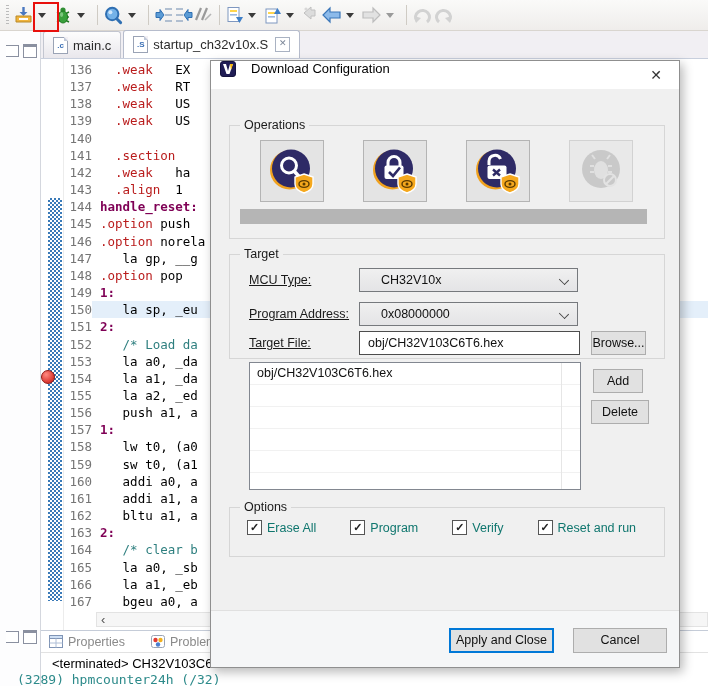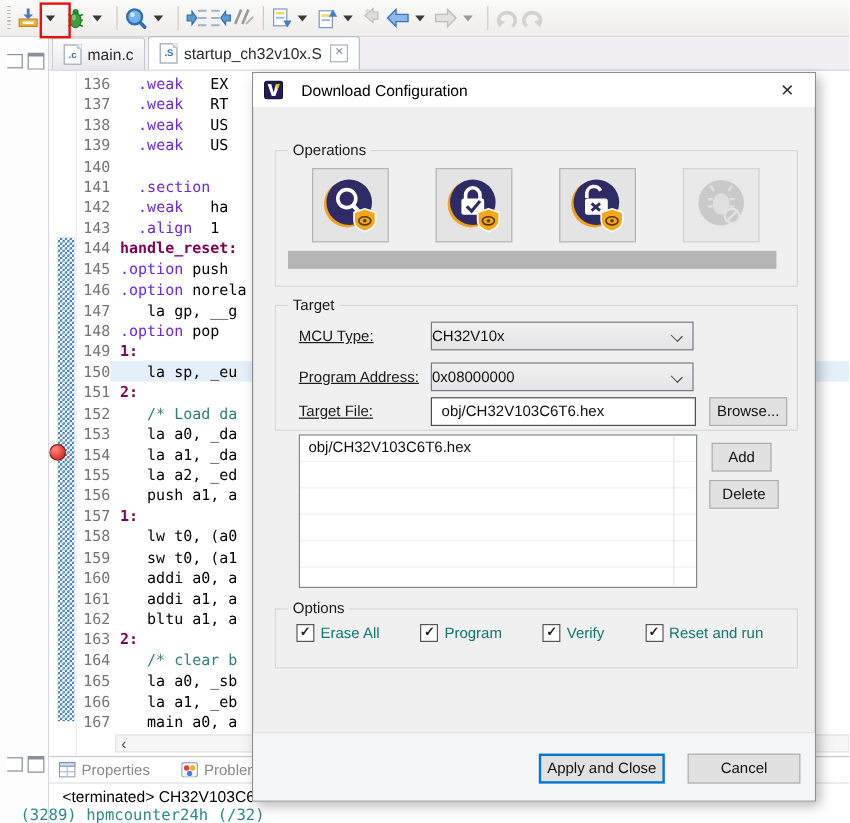--- a/index.html
+++ b/index.html
@@ -42,50 +42,50 @@
                           linear-gradient(45deg,#3a7ab8 25%,transparent 25%,transparent 75%,#3a7ab8 75%);
          background-size:4px 4px;background-position:0 0,2px 2px;background-color:#fff;}
   .bkpt{position:absolute;left:0px;top:311px;width:12px;height:12px;border-radius:50%;
         background:radial-gradient(circle at 35% 30%,#ff8a80,#e0413a 60%,#b8201c);border:1px solid #8e1512;}
   #code-lines{position:absolute;left:0;top:2px;width:667px;
               font-family:"DejaVu Sans Mono",monospace;font-size:12.5px;}
   .code-row{display:flex;height:17.16px;line-height:17.16px;white-space:pre;}
   .ln{width:51px;text-align:right;color:#757575;flex:0 0 auto;}
   .txt{padding-left:8px;flex:1;color:#000;}
   .txt.cur{background:#e4effa;}
-  .tok-kw{color:#6d28d9;}
+  .tok-kw{color:#b91c1c;}
   .tok-lb{color:#7f0055;font-weight:bold;}
   .tok-cm{color:#2e7f7f;}
   .hscroll{position:absolute;left:55px;top:553px;width:612px;height:15px;background:#f6f6f6;
            border:1px solid #e3e3e3;color:#555;font-size:13px;line-height:13px;padding-left:4px;box-sizing:border-box;}
   
   .bottompanel{position:absolute;left:41px;top:630px;width:667px;height:56px;background:#fff;
                border-top:1px solid #c5ccd8;box-sizing:border-box;}
   .btabs{display:flex;align-items:center;height:21px;border-bottom:1px solid #e2e2e2;padding-left:8px;}
   .btab{display:flex;align-items:center;margin-right:26px;color:#8a8a8a;font-size:12.5px;}
   .btab svg{margin-right:5px;}
   .consoletitle{font-size:13px;color:#000;padding:3px 0 0 11px;white-space:nowrap;}
   .consoleline{position:absolute;left:-24px;top:41px;font-family:"DejaVu Sans Mono",monospace;
                font-size:13px;color:#2c8a8a;white-space:nowrap;}
   
   .dialog{position:absolute;left:210px;top:60px;width:470px;height:608px;background:#f0f0f0;
           border:1px solid #8f8f8f;box-shadow:3px 4px 10px rgba(0,0,0,.28);box-sizing:border-box;z-index:50;}
-  .dtitle{position:absolute;left:0;top:0;width:100%;height:28px;background:#fff;display:flex;align-items:center;}
+  .dtitle{position:absolute;left:0;top:0;width:100%;height:28px;background:#fff;display:flex;align-items:flex-start;}
   .dtitle .txt{font-size:13px;color:#000;margin-left:7px;}
   .dclose{position:absolute;right:10px;top:4px;width:26px;height:20px;text-align:center;
           font-size:14px;color:#333;line-height:20px;}
   .group{position:absolute;border:1px solid #d6d6d6;box-sizing:border-box;}
   .glabel{position:absolute;top:-8px;left:10px;background:#f0f0f0;padding:0 4px;font-size:12.5px;color:#1a1a1a;}
   .opbtn{position:absolute;width:64px;height:62px;background:#e4e4e4;border:1px solid #b4b4b4;
          box-sizing:border-box;display:flex;align-items:center;justify-content:center;}
   .opbtn.disabled{background:#e9e9e9;border-color:#d2d2d2;}
   .progress{position:absolute;background:#b5b5b5;height:15px;}
   .frow-label{position:absolute;font-size:12.5px;color:#1a1a1a;text-decoration:underline;}
   .combo{position:absolute;height:24px;background:linear-gradient(#f0f0f0,#e4e4e6);border:1px solid #76797d;
-         box-sizing:border-box;font-size:12.5px;line-height:22px;padding-left:0;color:#111;}
+         box-sizing:border-box;font-size:12.5px;line-height:22px;padding-left:21px;color:#111;}
   .combo .chev{position:absolute;right:9px;top:7px;width:7px;height:7px;border-right:1.4px solid #444;
          border-bottom:1.4px solid #444;transform:rotate(45deg) scale(1,.8);}
   .tinput{position:absolute;height:24px;background:#fff;border:1px solid #4d4d4d;box-sizing:border-box;
           font-size:12.5px;line-height:22px;padding-left:8px;color:#111;}
   .btn{position:absolute;background:#e1e1e1;border:1px solid #adadad;box-sizing:border-box;
        font-size:12.5px;color:#111;text-align:center;}
   .btn.primary{border:2px solid #0078d7;}
   .listbox{position:absolute;background:#fff;border:1px solid #828790;box-sizing:border-box;overflow:hidden;}
   .lrow{height:21px;line-height:21px;font-size:12.5px;padding-left:7px;border-bottom:1px solid #f1f1f1;color:#111;}
   .lvline{position:absolute;top:0;right:18px;width:1px;height:100%;background:#e6e6e6;}
@@ -267,21 +267,21 @@
         <div class="code-row"><span class="ln">157</span><span class="txt"><span class="tok-lb">1:</span></span></div>
         <div class="code-row"><span class="ln">158</span><span class="txt"><span class="tok-pl">   lw t0, (a0</span></span></div>
         <div class="code-row"><span class="ln">159</span><span class="txt"><span class="tok-pl">   sw t0, (a1</span></span></div>
         <div class="code-row"><span class="ln">160</span><span class="txt"><span class="tok-pl">   addi a0, a</span></span></div>
         <div class="code-row"><span class="ln">161</span><span class="txt"><span class="tok-pl">   addi a1, a</span></span></div>
         <div class="code-row"><span class="ln">162</span><span class="txt"><span class="tok-pl">   bltu a1, a</span></span></div>
         <div class="code-row"><span class="ln">163</span><span class="txt"><span class="tok-lb">2:</span></span></div>
         <div class="code-row"><span class="ln">164</span><span class="txt"><span class="tok-cm">   /* clear b</span></span></div>
         <div class="code-row"><span class="ln">165</span><span class="txt"><span class="tok-pl">   la a0, _sb</span></span></div>
         <div class="code-row"><span class="ln">166</span><span class="txt"><span class="tok-pl">   la a1, _eb</span></span></div>
-        <div class="code-row"><span class="ln">167</span><span class="txt"><span class="tok-pl">   main a0, a</span></span></div>
+        <div class="code-row"><span class="ln">167</span><span class="txt"><span class="tok-pl">   bgeu a0, a</span></span></div>
       </div>
     <div class="bkpt"></div>
     <div class="hscroll">
       <span>‹</span>
     </div>
   </div>
 
   <div class="bottompanel">
     <div class="btabs">
       <div class="btab">
@@ -382,21 +382,21 @@
       <span>CH32V10x</span>
       <span class="chev"></span>
     </div>
     <span class="frow-label" style="left:38px;top:246px;">Program Address:</span>
     <div class="combo" style="left:148px;top:241px;width:219px;">
       <span>0x08000000</span>
       <span class="chev"></span>
     </div>
     <span class="frow-label" style="left:38px;top:275px;">Target File:</span>
     <div class="tinput" style="left:148px;top:270px;width:221px;">obj/CH32V103C6T6.hex</div>
-    <div class="btn" style="left:380px;top:270px;width:65px;height:24px;line-height:22px;">Browse...</div>
+    <div class="btn" style="left:380px;top:270px;width:55px;height:24px;line-height:22px;">Browse...</div>
 
     <div class="listbox" style="left:38px;top:301px;width:332px;height:128px;">
       <div id="file-rows">
           <div class="lrow">obj/CH32V103C6T6.hex</div>
           <div class="lrow"></div>
           <div class="lrow"></div>
           <div class="lrow"></div>
           <div class="lrow"></div>
           <div class="lrow"></div>
         </div>

